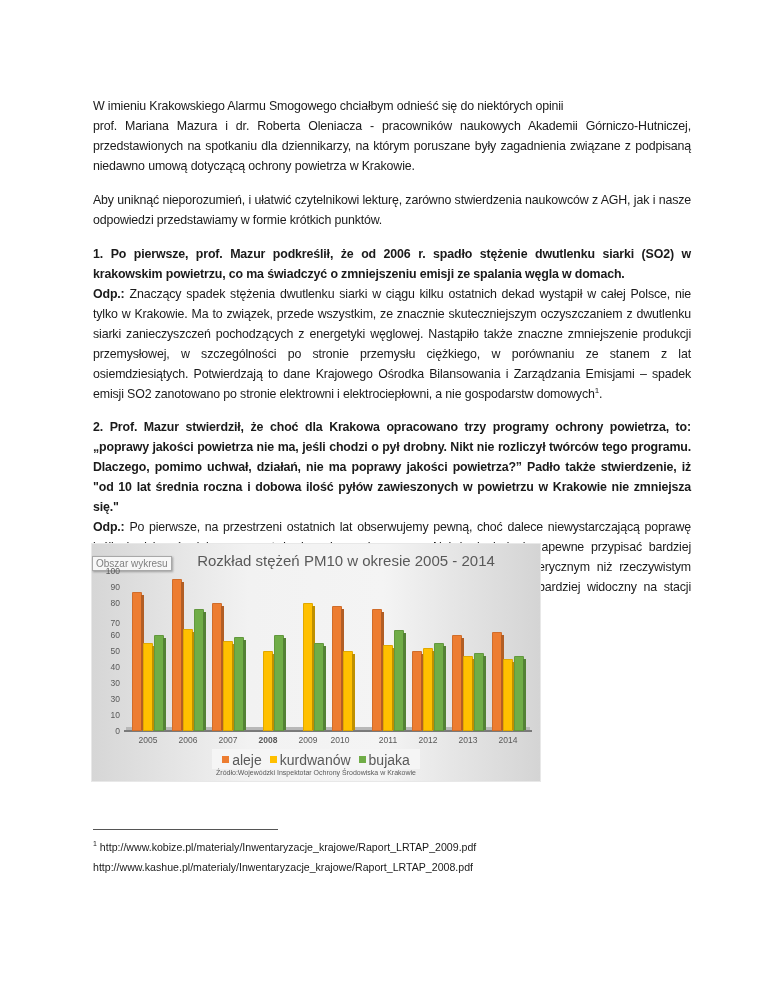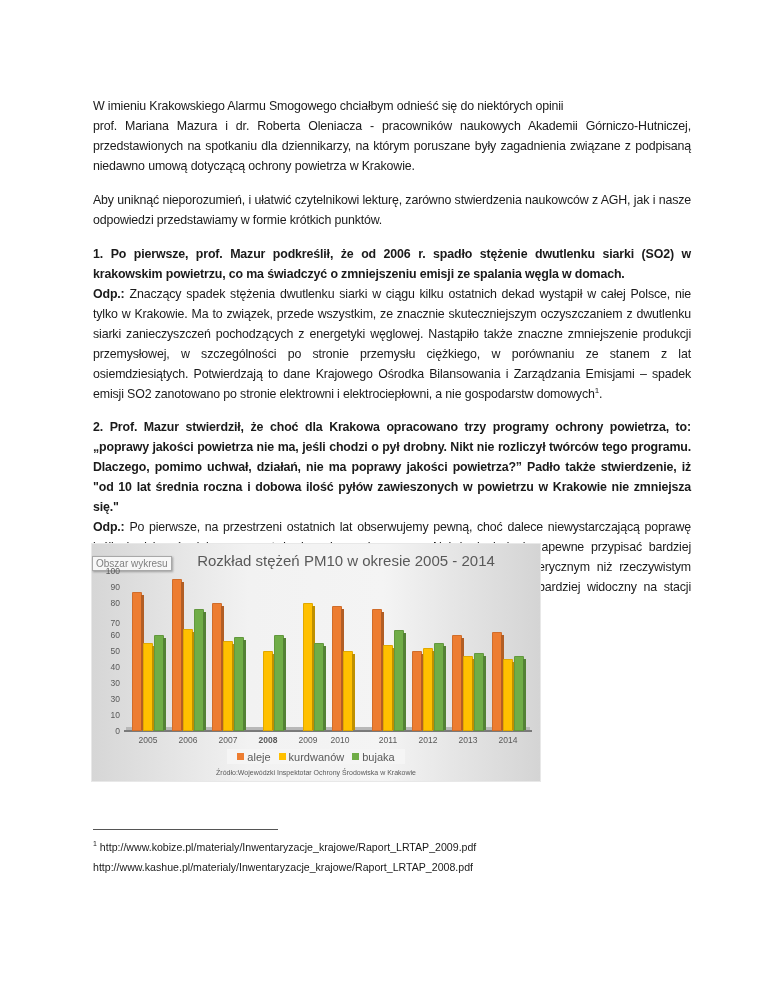--- a/index.html
+++ b/index.html
@@ -24,21 +24,21 @@
   .yticks { position:absolute; left:0; top:0; width:34px; height:100%; }
   .ytick { position:absolute; right:6px; font-size:8.5px; color:#595959; transform:translateY(-50%); }
   .plot { position:absolute; left:36px; top:27px; width:400px; height:160px; }
   .baseline { position:absolute; left:-4px; right:-4px; bottom:-1px; height:2px; background:#7a7a7a; }
   .floor { position:absolute; left:-2px; right:-2px; bottom:0; height:4px; background:#b8b8b8; }
   .group { position:absolute; bottom:0; height:100%; }
   .bar { position:absolute; bottom:0; width:10px; box-sizing:border-box; border-radius:1px 1px 0 0; }
   .bar::after { content:""; position:absolute; right:-3px; top:2px; bottom:0; width:3px; filter:brightness(0.75); background:inherit; }
   .xlabels { position:absolute; left:36px; top:191px; width:400px; height:12px; }
   .xlab { position:absolute; font-size:8.5px; color:#595959; transform:translateX(-50%); }
-  .legend { position:absolute; left:0; right:0; top:205px; text-align:center; font-size:11px; color:#595959; }
+  .legend { position:absolute; left:0; right:0; top:205px; text-align:center; font-size:14px; color:#595959; }
   .legend-inner { display:inline-block; background:#f5f5f5; padding:1px 6px; }
   .lg { display:inline-flex; align-items:center; margin:0 4px; }
   .sw { width:7px; height:7px; display:inline-block; margin-right:3px; }
   .source { position:absolute; left:0; right:0; top:225px; text-align:center; font-size:7px; color:#595959; }
   
   .fn-rule { position:absolute; left:93px; top:829px; width:185px; height:1px; background:#555; }
   .fn { position:absolute; left:93px; top:837px; font-size:10.6px; line-height:20px; color:#1a1a1a; }
   .fn sup { font-size:7px; }
 </style>
 </head>

